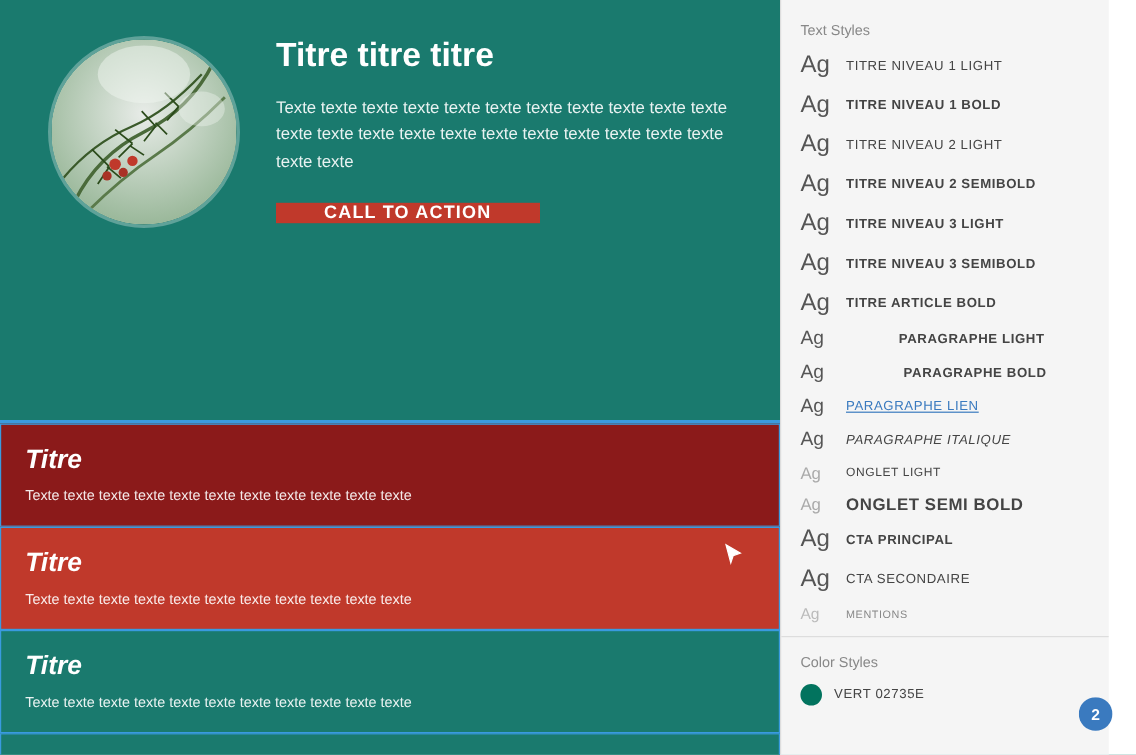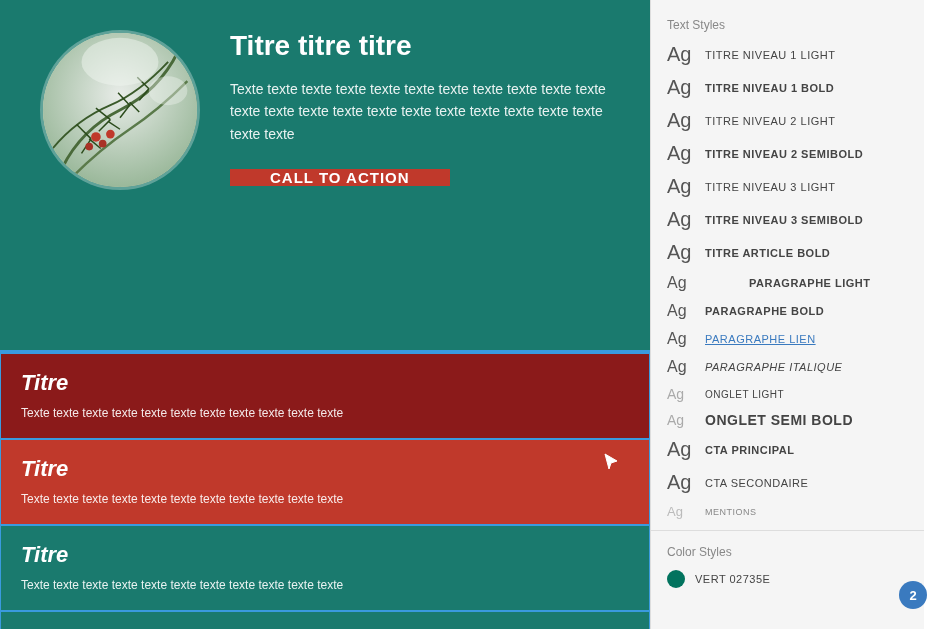--- a/index.html
+++ b/index.html
@@ -169,25 +169,25 @@
       color: #444;
       letter-spacing: 0.5px;
       text-transform: uppercase;
     }
 
     
     .style-niveau1-light .style-label { font-weight: 300; }
     .style-niveau1-bold .style-label { font-weight: 700; }
     .style-niveau2-light .style-label { font-weight: 300; }
     .style-niveau2-semibold .style-label { font-weight: 600; }
-    .style-niveau3-light .style-label { font-weight: 400; }
+    .style-niveau3-light .style-label { font-weight: 700; }
     .style-niveau3-semibold .style-label { font-weight: 600; }
     .style-article-bold .style-label { font-weight: 700; }
     .style-para-light .style-label { font-weight: 700; padding-left: 44px; }
-    .style-para-bold .style-label { font-weight: 700; }
+    .style-para-bold .style-label { font-weight: 700; margin-left: 48px; }
     .style-para-lien .style-label { font-weight: 400; text-decoration: underline; color: #3a7abf; }
     .style-para-italic .style-label { font-style: italic; }
     .style-onglet-light .style-label { font-weight: 300; font-size: 10px; }
     .style-onglet-semi .style-label { font-weight: 600; font-size: 14px; }
     .style-cta-principal .style-label { font-weight: 700; }
     .style-cta-secondaire .style-label { font-weight: 400; }
     .style-mentions .style-label { font-size: 9px; color: #888; }
 
     .divider {
       height: 1px;

